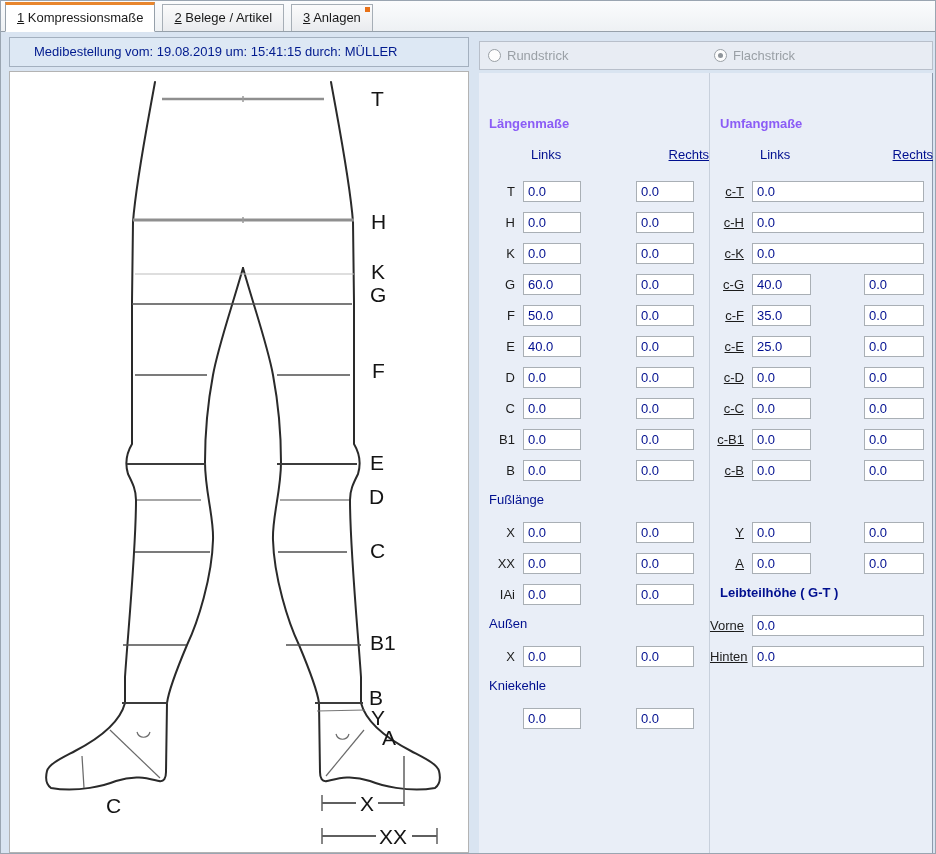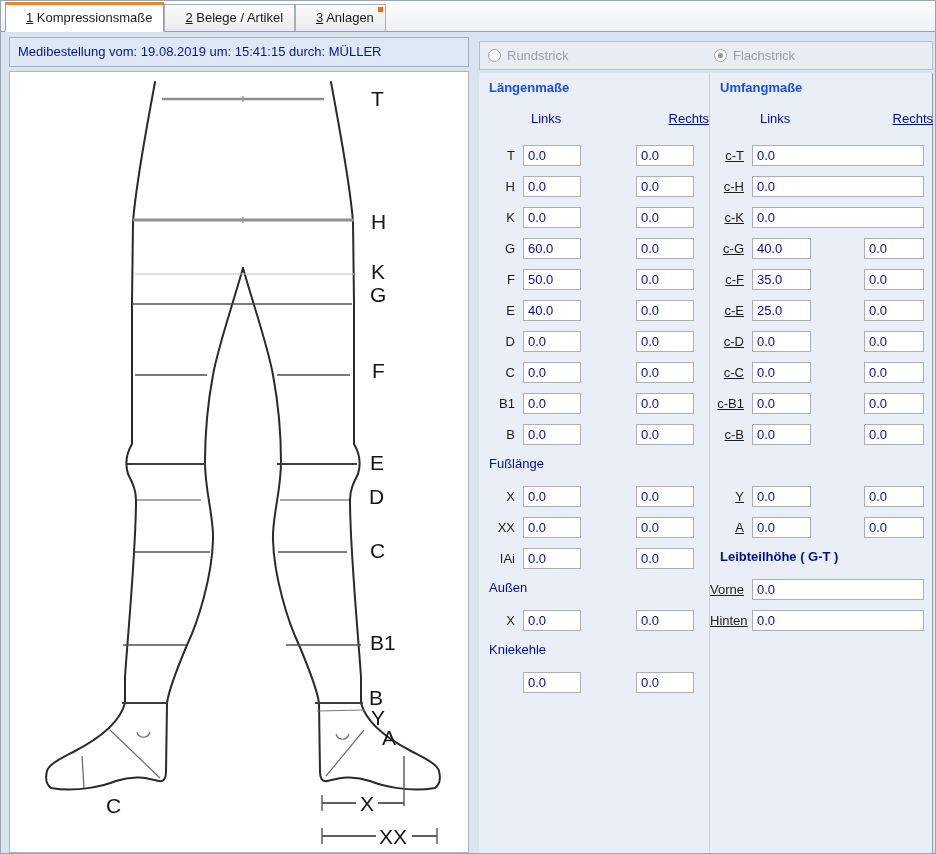--- a/index.html
+++ b/index.html
@@ -16,22 +16,22 @@
   .tabbar {
     position:absolute; left:0; top:0; width:936px; height:31px;
     background:linear-gradient(#fbfcfd,#eef1f4);
     border-bottom:1px solid #96a0aa;
     padding-left:4px;
     display:flex; align-items:flex-end;
   }
   .tab {
     position:relative;
     display:inline-block;
-    padding:5px 11px 6px 20px;
-    margin-right:0;
+    padding:5px 11px 6px 11px;
+    margin-right:7px;
     background:linear-gradient(#fbfbfb,#e9ebee);
     border:1px solid #a6aeb6;
     border-bottom:none;
     color:#1a1a1a;
     cursor:default;
     white-space:nowrap;
   }
   .tab.active {
     background:#fff;
     border:1px solid #96a0aa;
@@ -42,21 +42,21 @@
   }
   .tab .num { text-decoration:underline; }
   .tab .badge {
     position:absolute; top:2px; right:2px;
     width:5px; height:5px; background:#e87117;
   }
   
   .order-header {
     position:absolute; left:8px; top:36px; width:460px; height:30px;
     background:#dde8f4; border:1px solid #a3b0bf;
-    line-height:28px; padding-left:8px;
+    line-height:28px; padding-left:24px;
     color:#001a8e; white-space:nowrap; overflow:hidden;
   }
   .diagram-box {
     position:absolute; left:8px; top:70px; width:460px; height:782px;
     background:#fff; border:1px solid #b3b3b3;
   }
   .diagram-box svg { display:block; }
   .diag-label { font-family:"Liberation Sans", sans-serif; font-size:21px; fill:#141414; }
   
   .knit-bar {
@@ -76,21 +76,21 @@
   .content {
     position:absolute; left:478px; top:72px; width:454px; height:782px;
     background:#e9eef7;
     border-right:1px solid #8f9aac;
   }
   .col-left  { position:absolute; left:0; top:0; width:230px; height:782px; }
   .col-right { position:absolute; left:230px; top:0; width:224px; height:782px;
                border-left:1px solid #c8d0dc; }
   .sec-title {
     height:32px; padding:7px 0 0 10px;
-    color:#1d4ed8; font-weight:bold; white-space:nowrap;
+    color:#8b5cf6; font-weight:bold; white-space:nowrap;margin-top:36px;
   }
   .sub-title {
     height:31px; padding:6px 0 0 10px;
     color:#000f8f; white-space:nowrap;
   }
   .sub-title.bold { font-weight:bold; }
   .colhdr { height:35px; display:flex; padding-top:6px; color:#000f8f;gap:40px; }
   .col-left  .colhdr { padding-left:52px; }
   .col-right .colhdr { padding-left:50px; }
   .colhdr .c1 { width:58px; text-align:center; }

